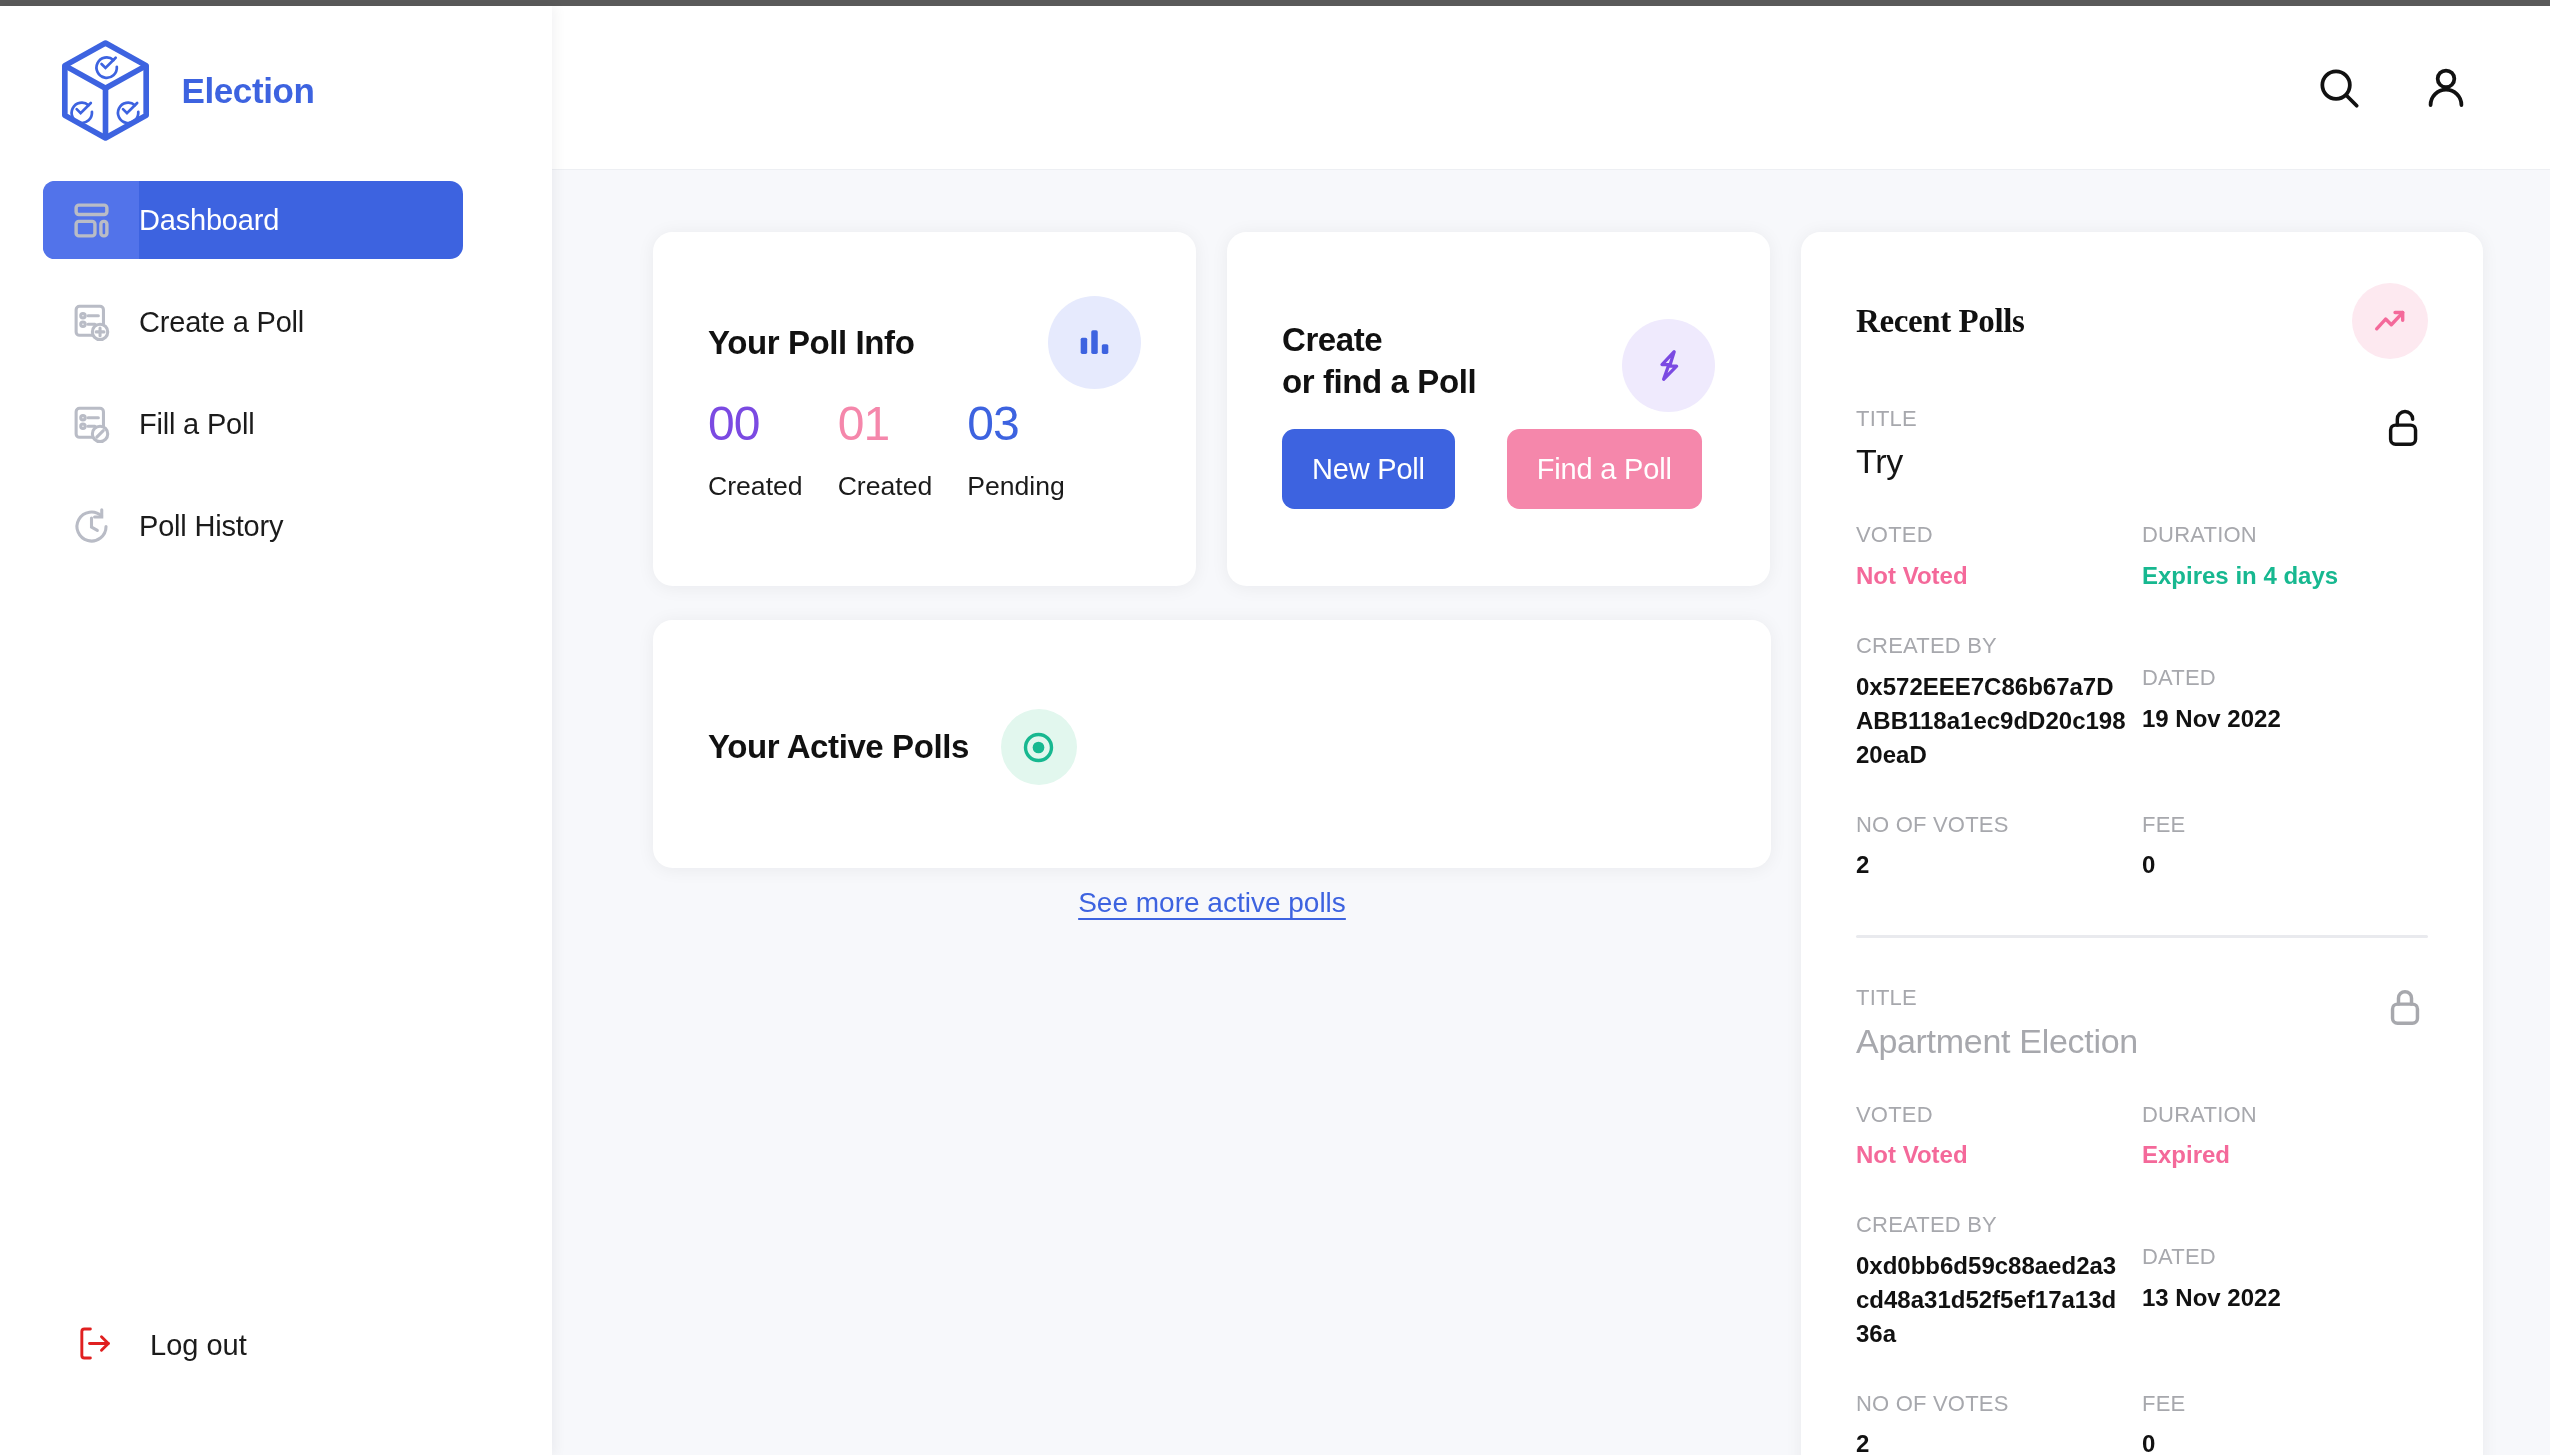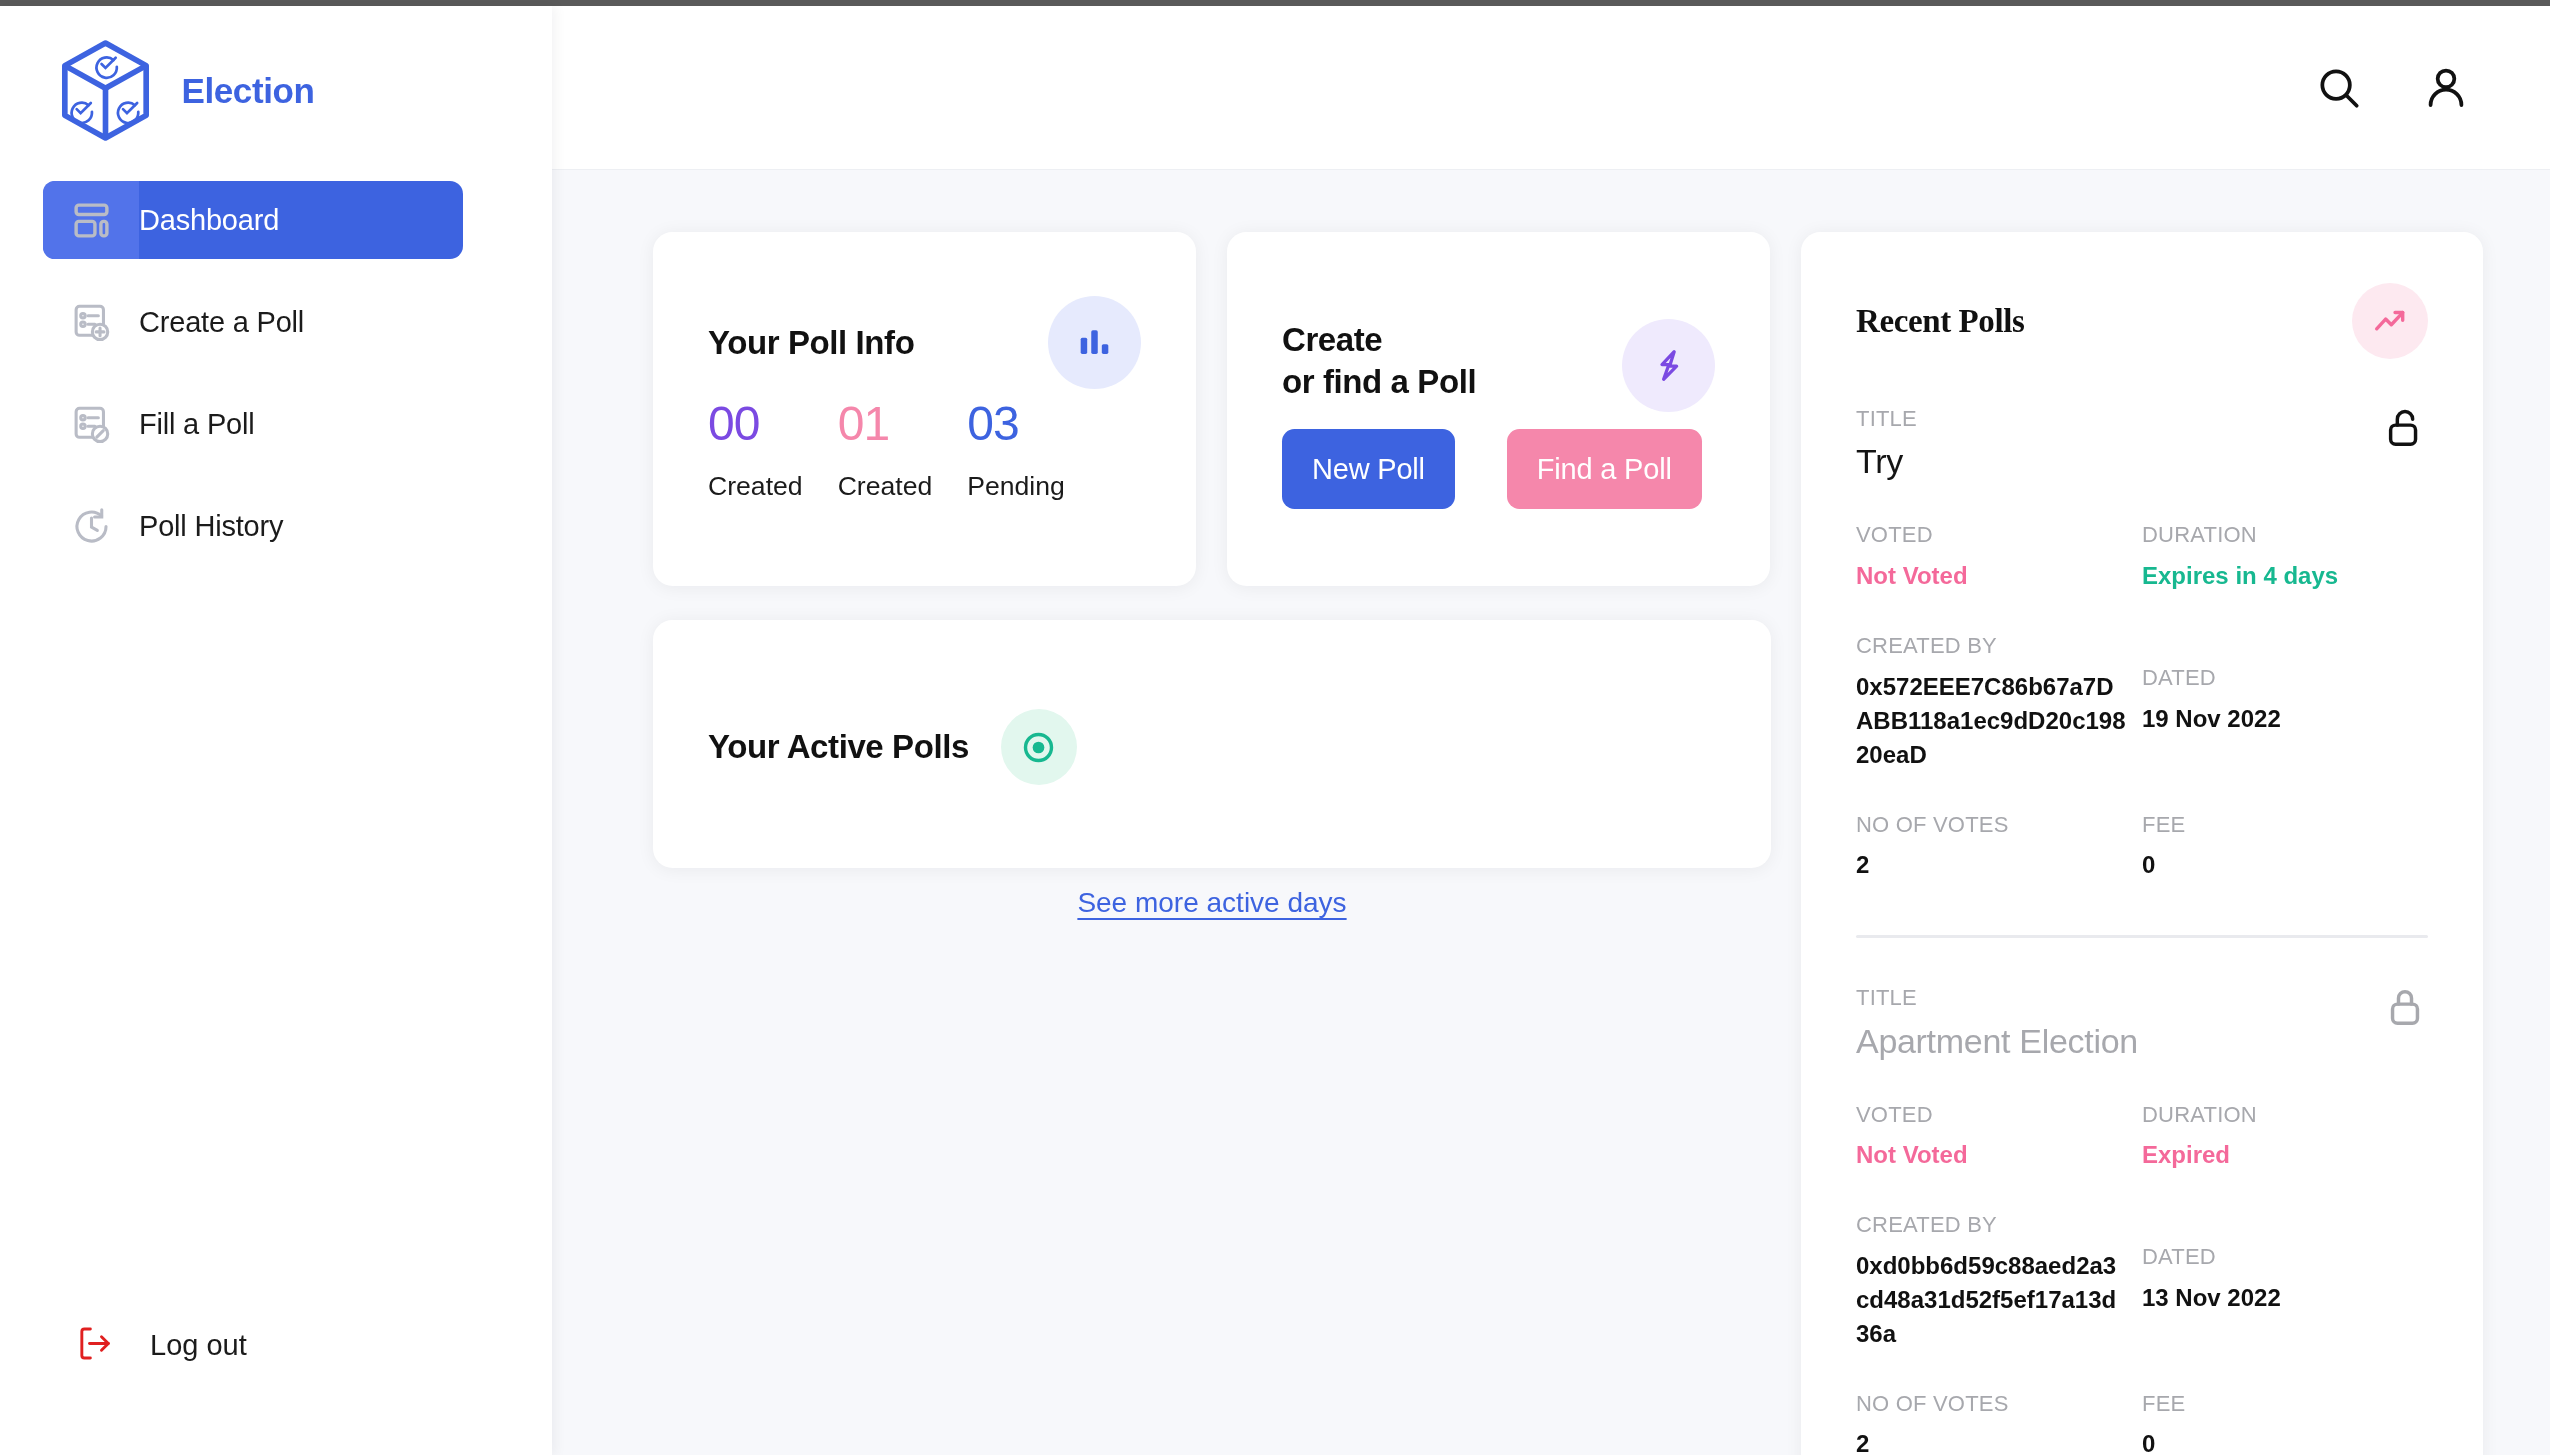--- a/index.html
+++ b/index.html
@@ -366,21 +366,21 @@
         <span class="head-badge badge-green" style="width:76px;height:76px;">
           <svg viewBox="0 0 24 24" fill="none" stroke="#17b890" stroke-width="2.1">
             <circle cx="12" cy="12" r="8"></circle>
             <circle cx="12" cy="12" r="3.6" fill="#17b890" stroke="none"></circle>
           </svg>
         </span>
       </div>
     </section>
 
     <div class="see-more">
-      <a>See more active days</a>
+      <a>See more active polls</a>
     </div>
 
     <section id="panel-recent">
 
       <div class="panel-head">
         <span class="panel-title">Recent Polls</span>
         <span class="head-badge badge-pink" style="width:76px;height:76px;">
           <svg viewBox="0 0 24 24" fill="none" stroke="#f4699a" stroke-width="2.1" stroke-linecap="round" stroke-linejoin="round">
             <path d="M3.5 16.5 L9 10.5 L12.5 14 L19.5 6.5"></path>
             <path d="M14.8 6.5h4.7v4.7"></path>

